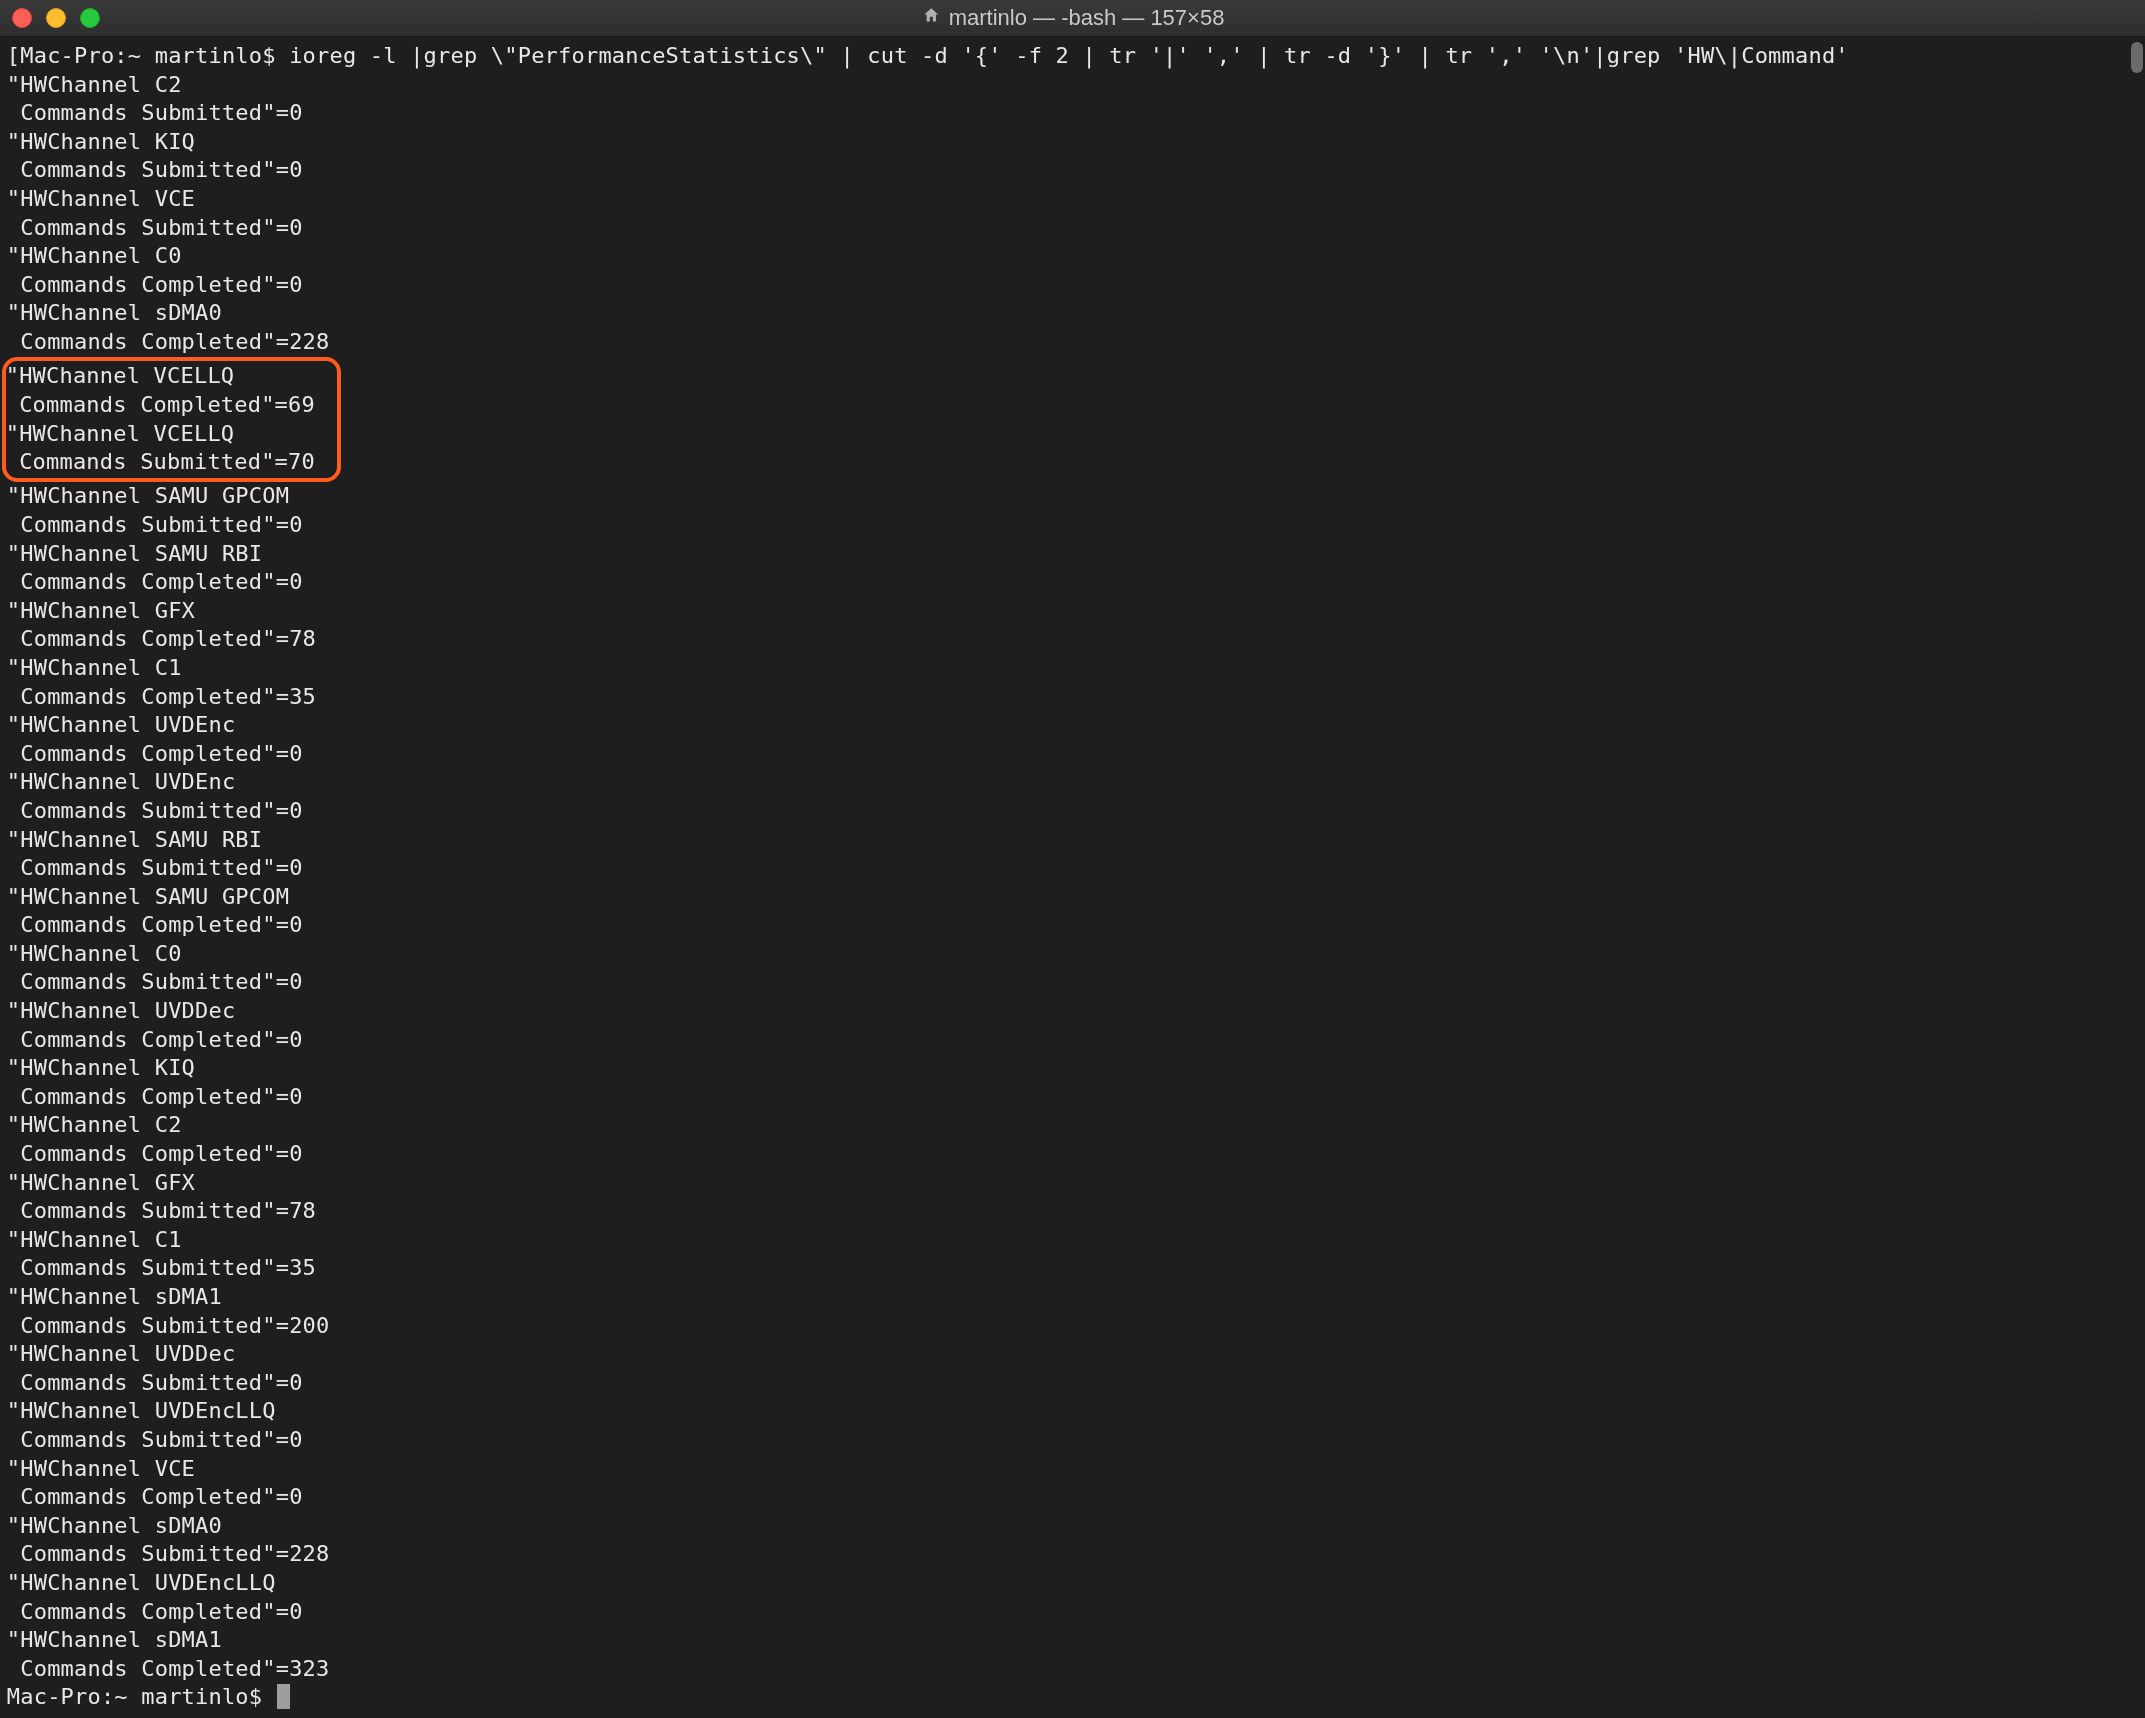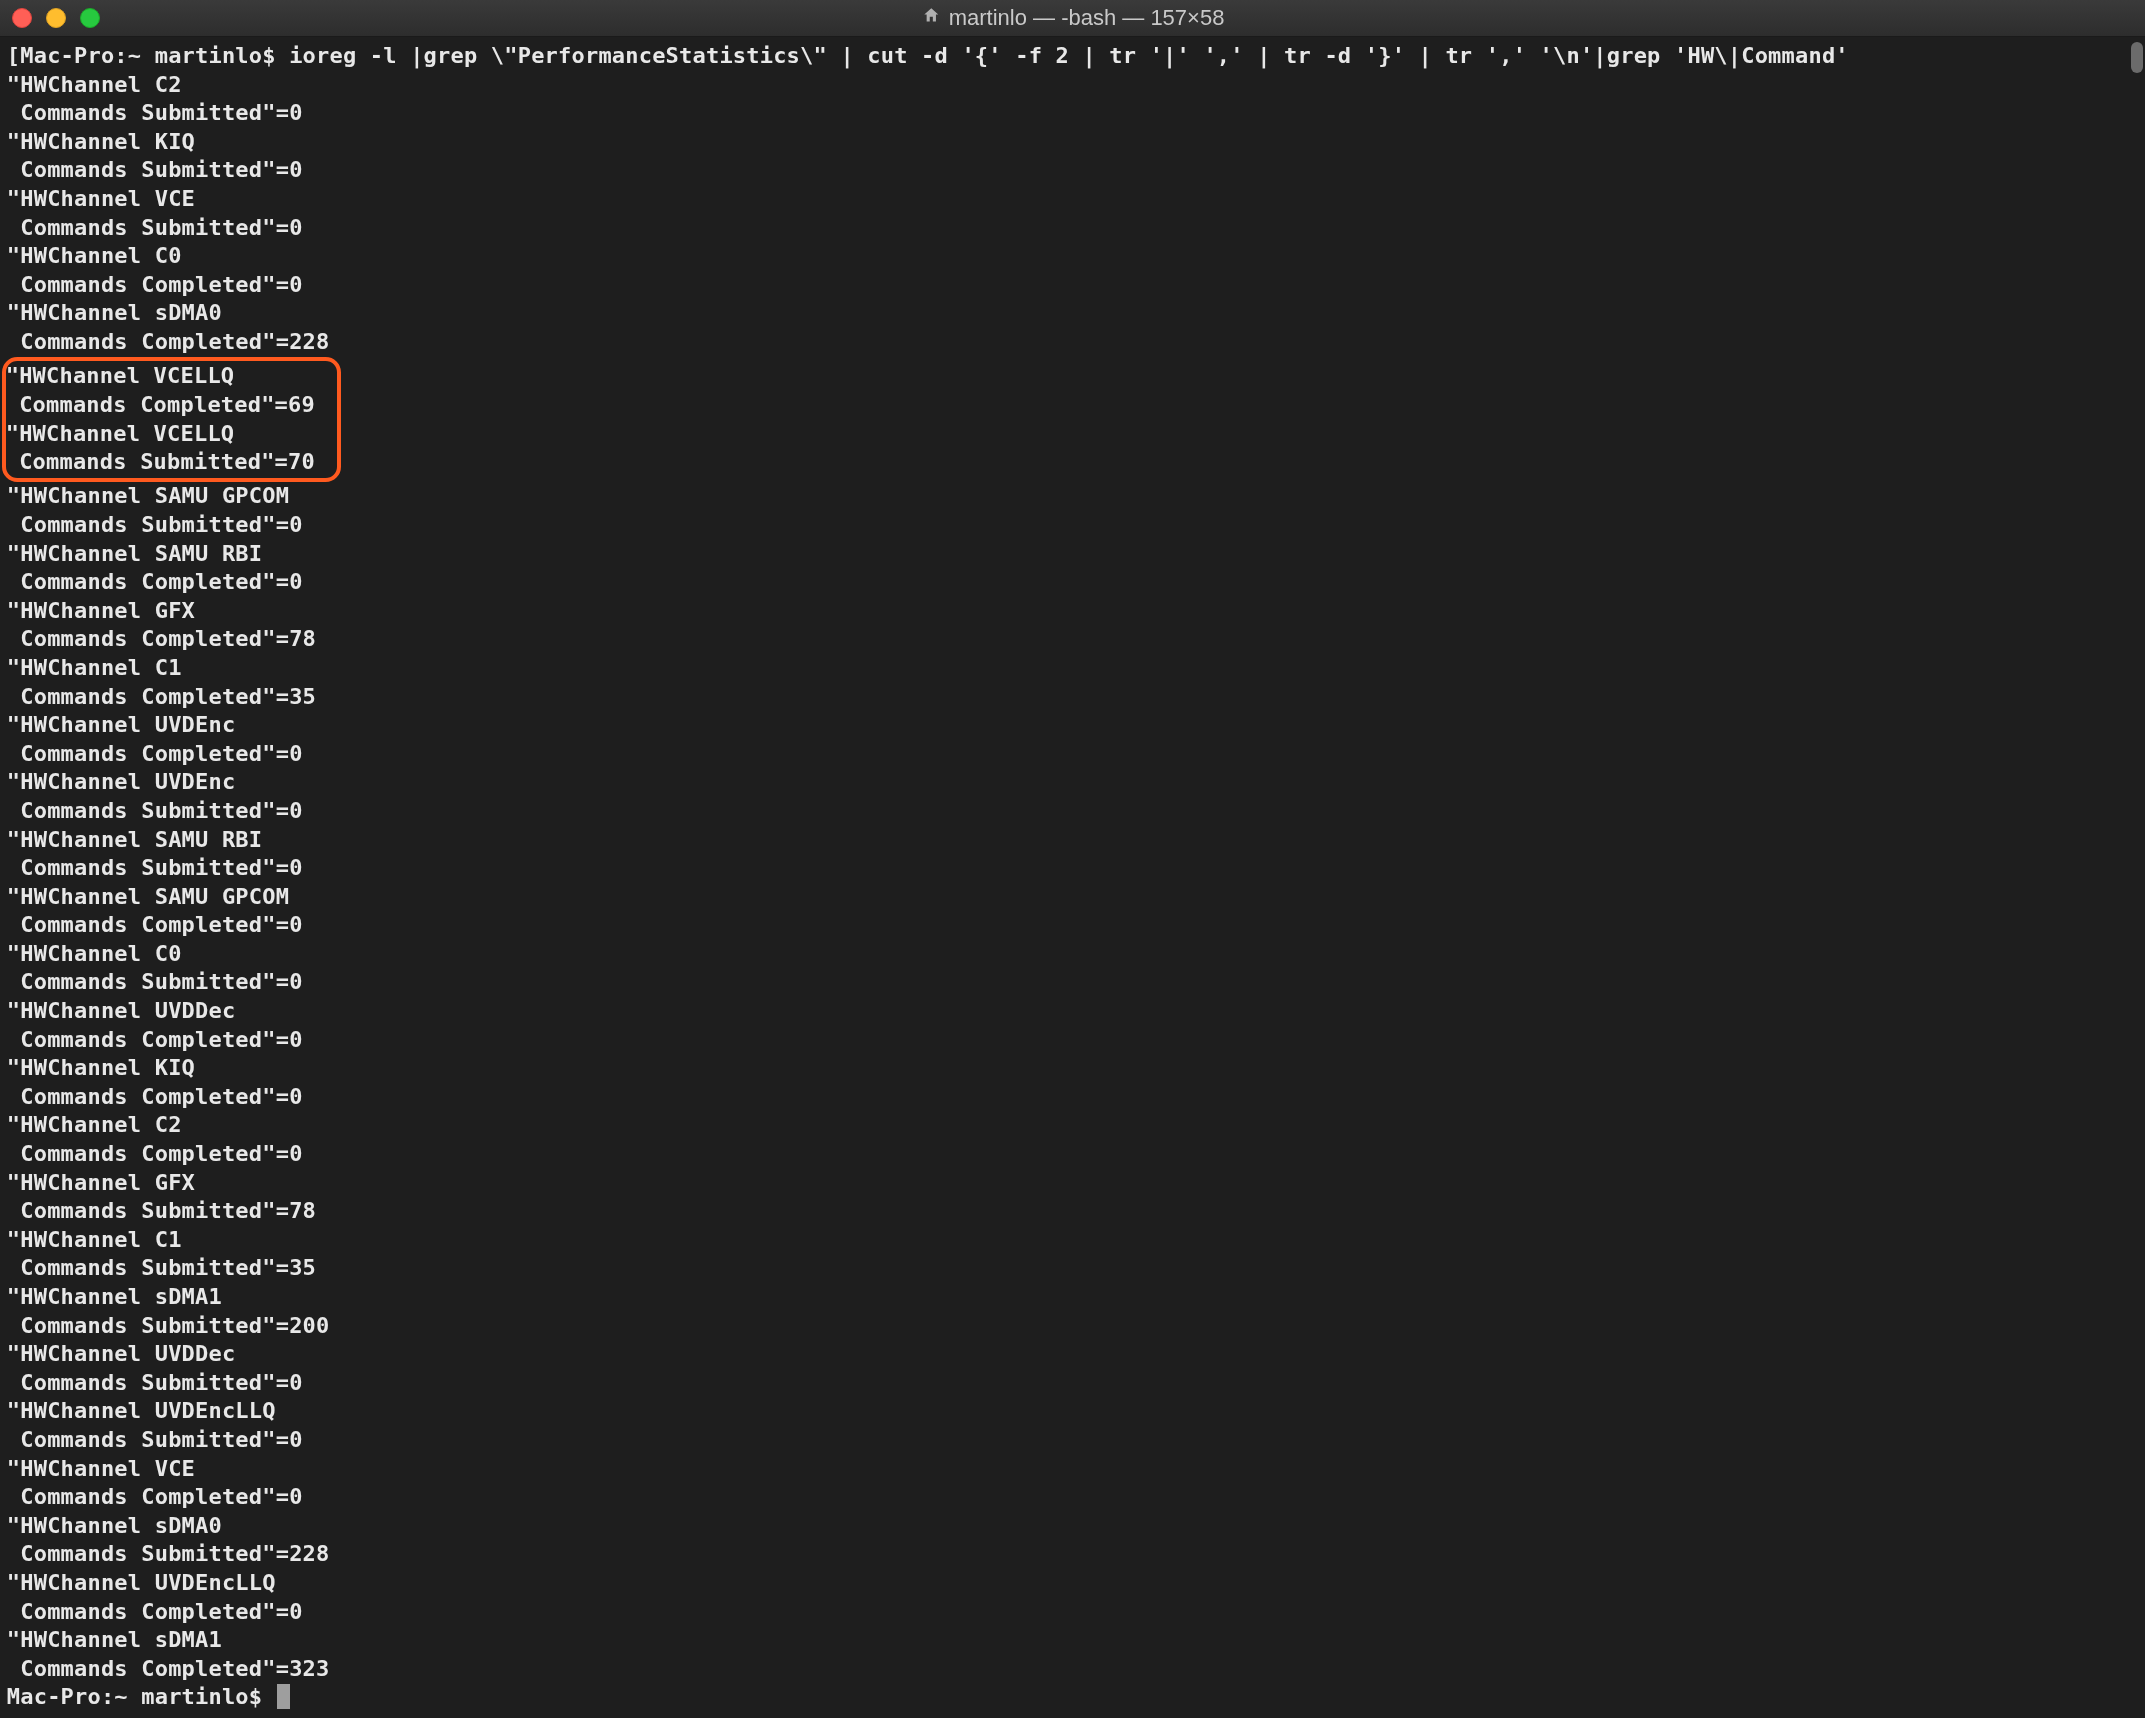--- a/index.html
+++ b/index.html
@@ -38,21 +38,20 @@
       align-items: center;
       gap: 8.5px;
       pointer-events: none;
     }
     .home-icon { color: #b0b0b0; }
 
     .terminal {
       padding: 5.1px 6.8px;
       white-space: pre;
       letter-spacing: 0.2px;
-      font-weight: bold;
     }
 
     .highlight-box {
       border: 4.2px solid #ff5a1f;
       border-radius: 15.3px;
       padding: 1.7px 5.1px 1.7px 0;
       margin-left: -5.1px;
       display: inline-block;
       width: 339px;
     }

